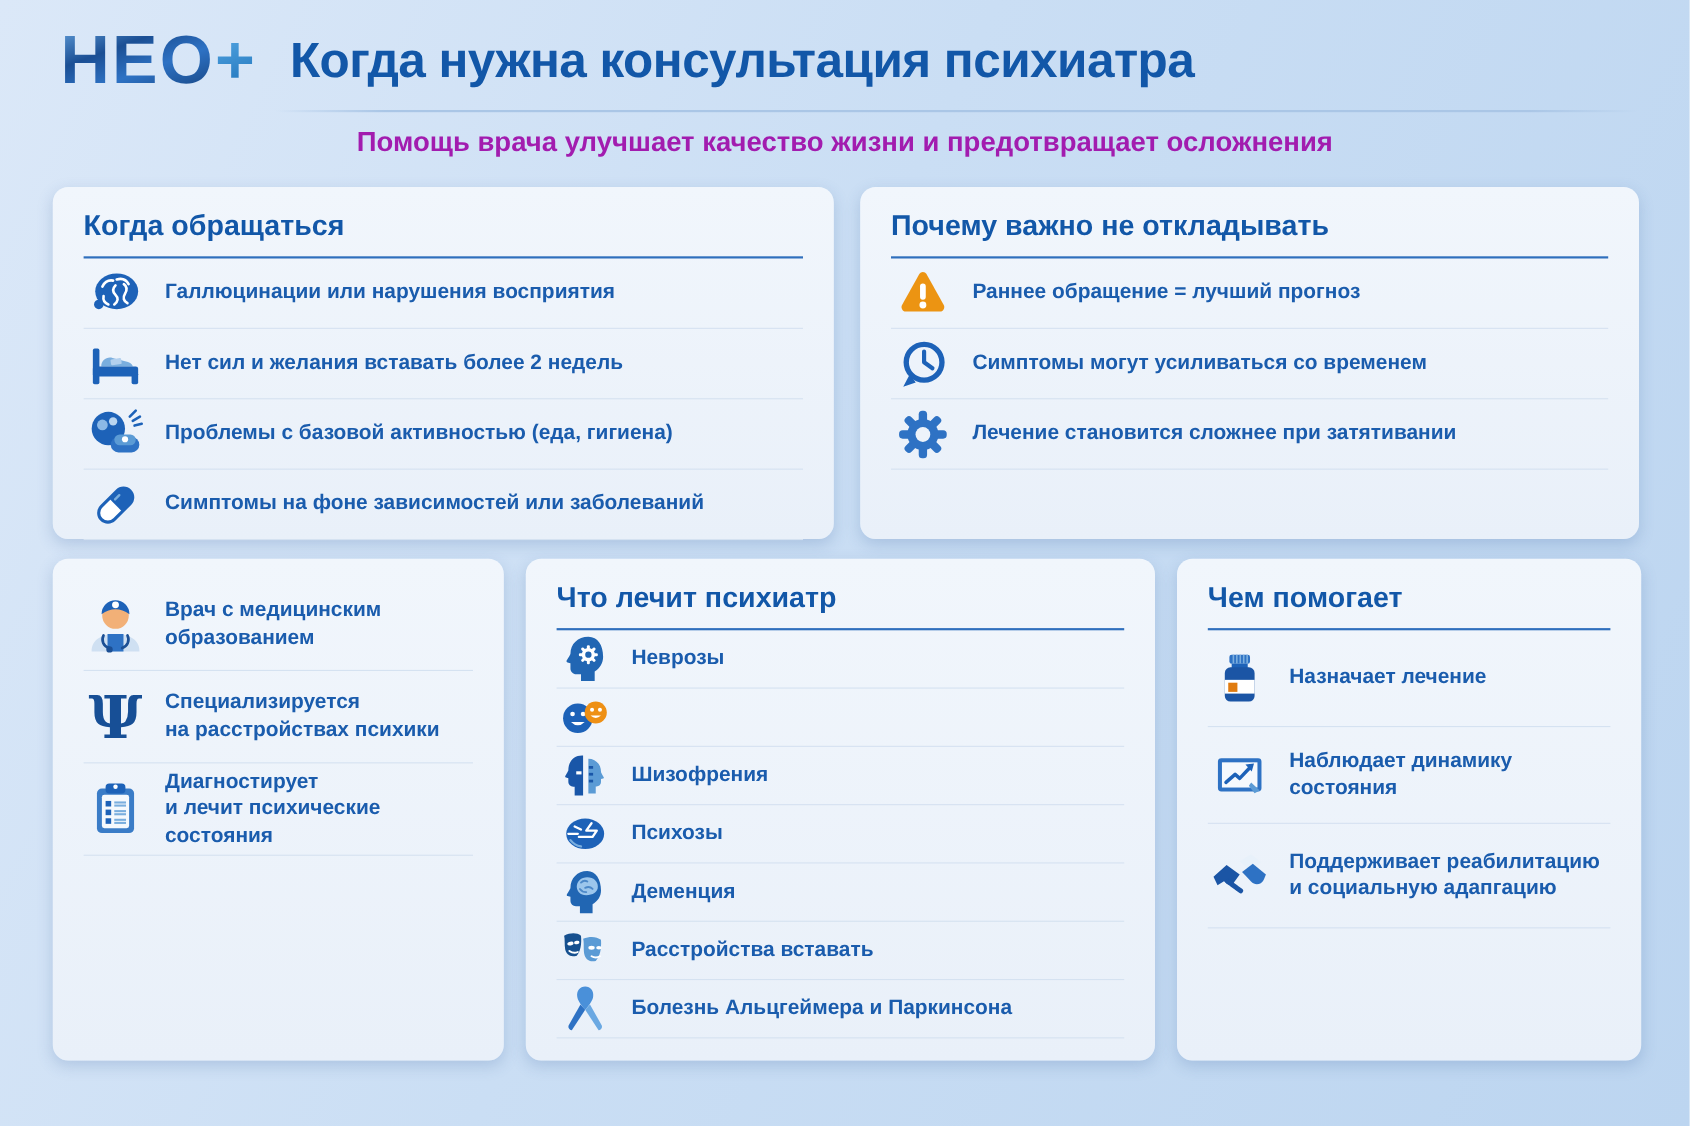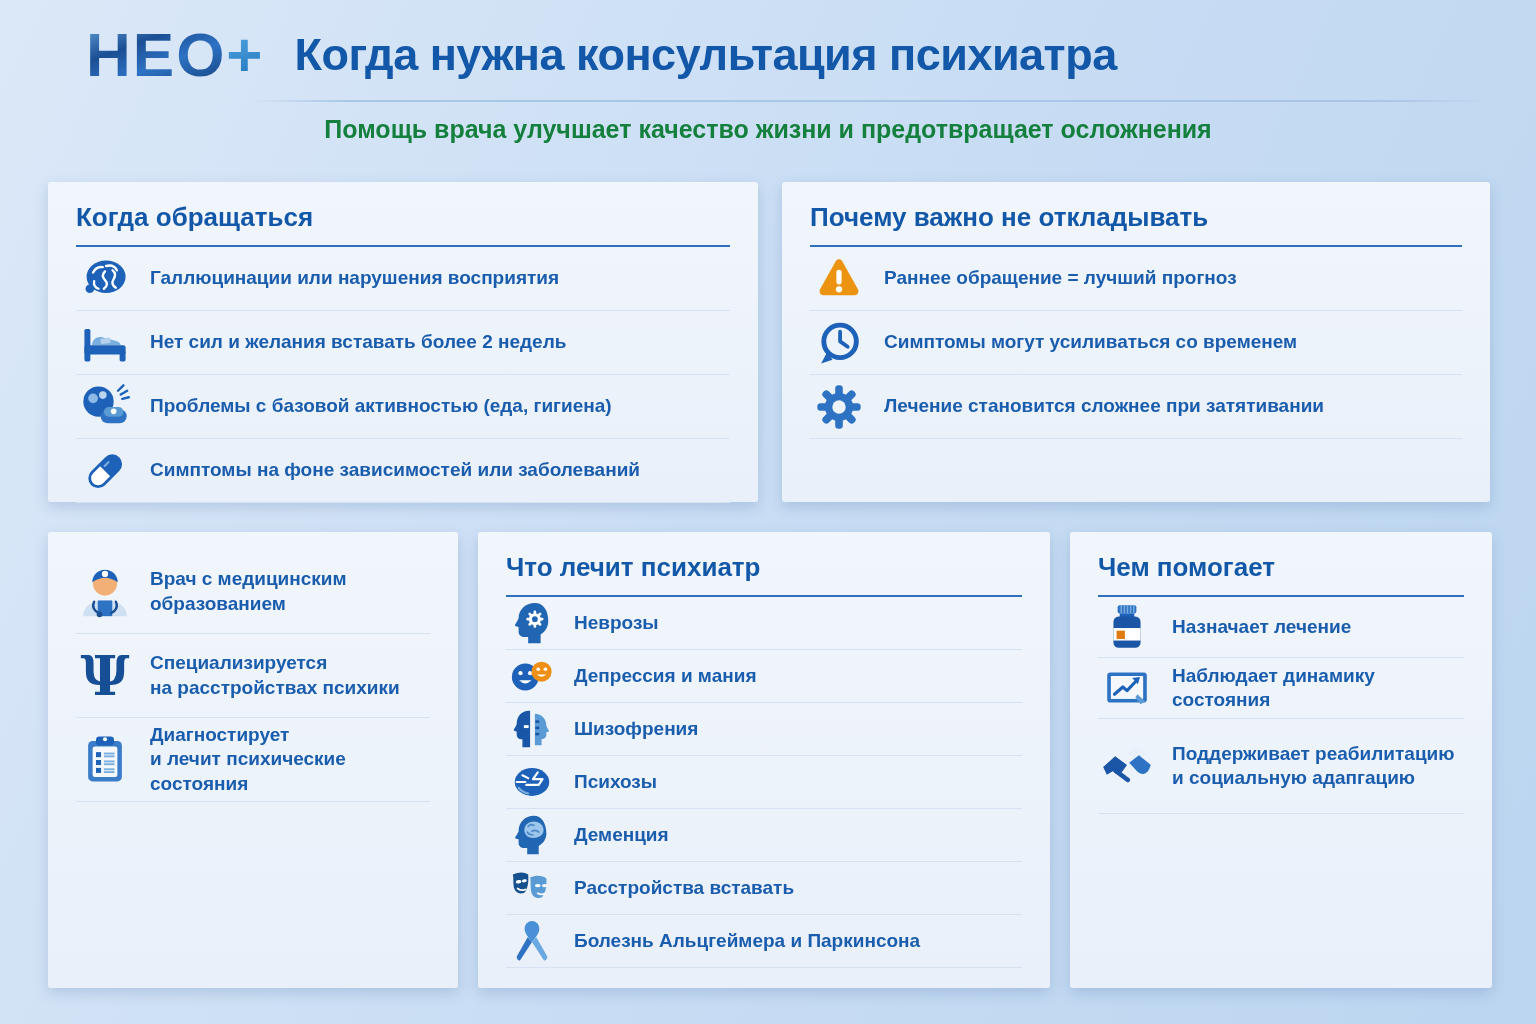--- a/index.html
+++ b/index.html
@@ -2,57 +2,56 @@
 <html><head>
 <meta charset="utf-8">
 <style>
   * { margin:0; padding:0; box-sizing:border-box; }
   html,body { width:1536px; height:1024px; overflow:hidden; }
   body {
     font-family:"Liberation Sans", sans-serif;
     background:linear-gradient(115deg,#dbe8f8 0%,#cadef4 45%,#bcd5f0 100%);
   }
   
-  .header { display:flex; align-items:center; padding:24px 0 0 86px; }
+  .header { display:flex; align-items:center; padding:24px 0 0 55px; }
   .logo { font-size:62px; font-weight:800; letter-spacing:2px; line-height:1; }
   .logo .neo {
     background:linear-gradient(160deg,#6aa8e2 0%,#1b4f94 35%,#2e72c4 60%,#123c74 100%);
     -webkit-background-clip:text; background-clip:text; color:transparent;
   }
   .logo .plus {
     background:linear-gradient(160deg,#5fb0ea 0%,#2b7fc4 70%,#1d62a8 100%);
     -webkit-background-clip:text; background-clip:text; color:transparent;
   }
   .page-title { margin-left:30px; font-size:45px; font-weight:700; color:#1257a8; letter-spacing:-0.5px; }
   .title-rule {
     margin:14px 46px 0 250px; height:2px;
     background:linear-gradient(to right, rgba(150,180,220,0), #aac6e6 8%, #aac6e6 92%, rgba(150,180,220,0));
   }
-  .subtitle { margin-top:13px; text-align:center; font-size:25px; font-weight:700; color:#15803d; }
+  .subtitle { margin-top:13px; text-align:center; font-size:25px; font-weight:700; color:#a21caf; }
   
   .row1 { display:grid; grid-template-columns:710px 708px; gap:24px; margin:26px 48px 0; }
   .row2 { display:grid; grid-template-columns:410px 572px 422px; gap:20px; margin:18px 48px 0; }
   .card {
     background:linear-gradient(180deg,#f1f6fc 0%,#e9f0f9 100%);
-    border-radius:3px;
+    border-radius:14px;
     box-shadow:0 5px 14px rgba(60,100,160,.22);
     padding:18px 28px 0 28px;
-    margin-top:12px;
   }
   .row1 .card { height:320px; }
   .row2 .card { height:456px; }
   .card h2 {
     font-size:26px; font-weight:700; color:#1257a8;
     padding:2px 0 12px; border-bottom:2.5px solid #2f6fbd;
   }
   .item { display:flex; align-items:center; gap:16px; border-bottom:1px solid #d5e2f1; }
   .card-when .item, .card-why .item { height:64px; }
   .card-who .item { height:84px; }
   .card-treats .item { height:53px; }
-  .card-helps .item { height:61px; }
+  .card-helps .item { height:88px; }
   .card-helps .item:last-child { height:95px; }
   .ic { flex:0 0 58px; display:flex; justify-content:center; align-items:center; }
   .card-treats .ic { flex-basis:52px; }
   .item-text {
     font-size:19px; font-weight:700; color:#1a5cad;
     line-height:1.28; white-space:pre-line;
   }
   svg { display:block; }
 </style>
 </head>
@@ -239,21 +238,20 @@
           <circle cx="17" cy="25" r="14" fill="#1d62b8"></circle>
           <circle cx="12" cy="21" r="2.2" fill="#fff"></circle>
             <circle cx="22" cy="21" r="2.2" fill="#fff"></circle>
           <path d="M10.5 28.5q6.5 6.5 13 0z" fill="#fff"></path>
           <circle cx="34" cy="19.5" r="10.5" fill="#ee9015"></circle>
           <circle cx="30.5" cy="17" r="1.9" fill="#fff"></circle>
             <circle cx="38" cy="17" r="1.9" fill="#fff"></circle>
           <path d="M29 22.5q5 4.5 10 0z" fill="#fff"></path>
         </svg>
       </span>
-      <span class="item-text">Депрессия и мания</span>
     </div>
     <div class="item">
       <span class="ic">
         <svg viewBox="0 0 48 48" width="46" height="46">
           <path d="M21 5C13 5 8 11 8 19c0 .6-2.2 4.3-2.9 5.5-.3.6 0 1.3.7 1.5l2.2.6V30c0 2.6 2.1 4.7 4.7 4.7h1.3V43h8V5z" fill="#1956a8"></path>
           <path d="M27 8c7 0 12 5.4 12 12.6 0 .5 2 3.9 2.6 5 .3.5 0 1.2-.6 1.3l-2 .5v2.8c0 2.4-1.9 4.2-4.2 4.2H34V41h-7V8z" fill="#5b9bd5"></path>
           <rect x="15.5" y="20" width="5" height="3" fill="#fff"></rect>
           <rect x="27.5" y="15" width="4" height="2.6" fill="#1956a8"></rect>
           <rect x="27.5" y="21.5" width="4" height="2.6" fill="#1956a8"></rect>
           <rect x="27.5" y="28" width="4" height="2.6" fill="#1956a8"></rect>

